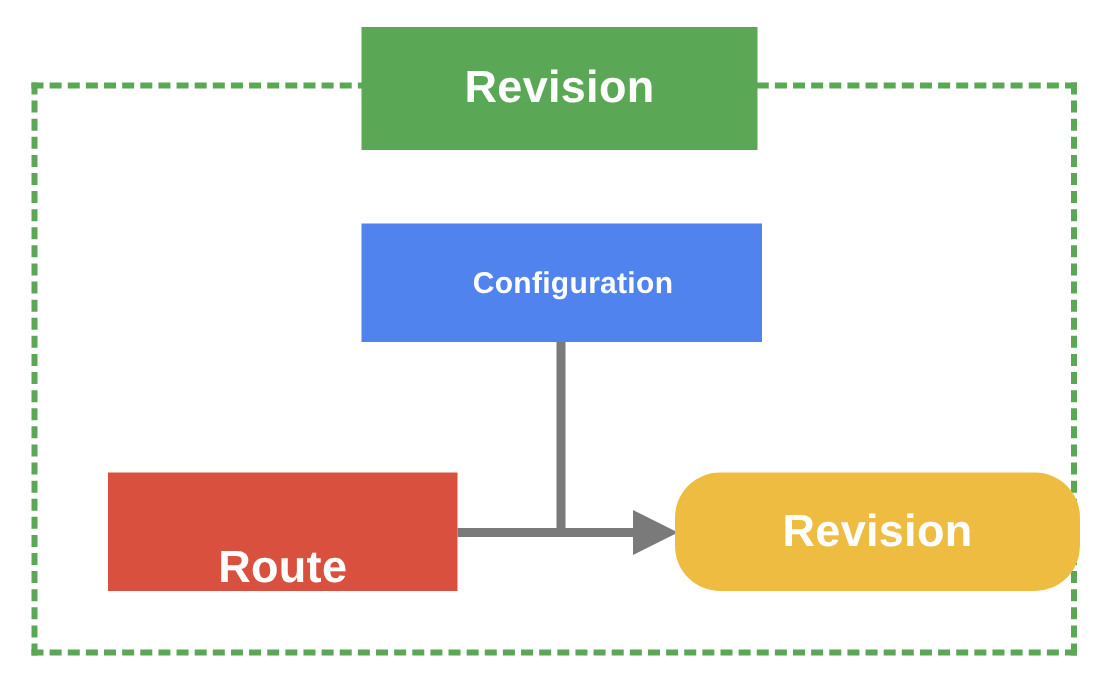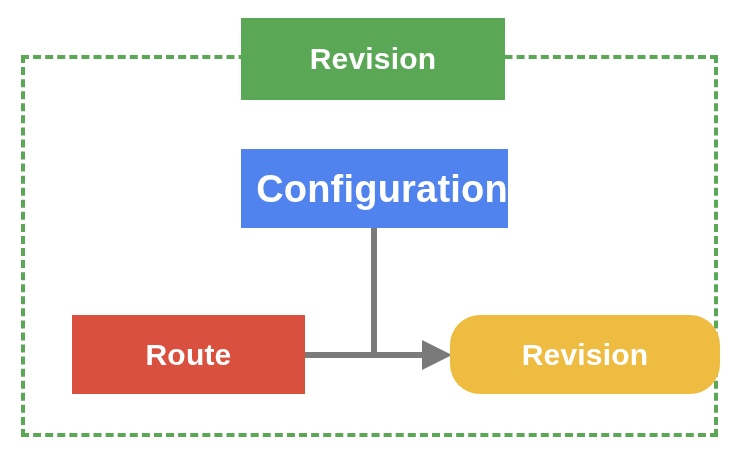--- a/index.html
+++ b/index.html
@@ -53,22 +53,22 @@
     text-align: center;
     user-select: none;
   }
   .node-label {
     display: block;
     line-height: 1;
     white-space: nowrap;
   }
 
   #node-service      { left: 241px; top: 18px;  width: 264px; height: 82px;  font-size: 30px; }
-  #node-configuration{ left: 241px; top: 149px; width: 267px; height: 79px;  font-size: 38px; padding-left: 15px; }
-  #node-route        { left: 72px;  top: 315px; width: 233px; height: 79px;  font-size: 30px; }
+  #node-configuration{ left: 241px; top: 149px; width: 267px; height: 79px;  font-size: 20px; padding-left: 15px; }
+  #node-route        { left: 72px;  top: 315px; width: 233px; height: 79px;  font-size: 30px; align-items: flex-end; }
   #node-revision     { left: 450px; top: 315px; width: 230px; height: 79px;  font-size: 30px; }
 </style>
 </head>
 <body>
 
 <div id="diagram-canvas">
 
   <div class="boundary" id="service-boundary" style="left: 21px; top: 55px; width: 697px; height: 382px; border-color: rgb(90, 168, 85); border-width: 4px;"></div>
 
   <svg id="connector-layer" viewBox="0 0 740 456" xmlns="http://www.w3.org/2000/svg">

